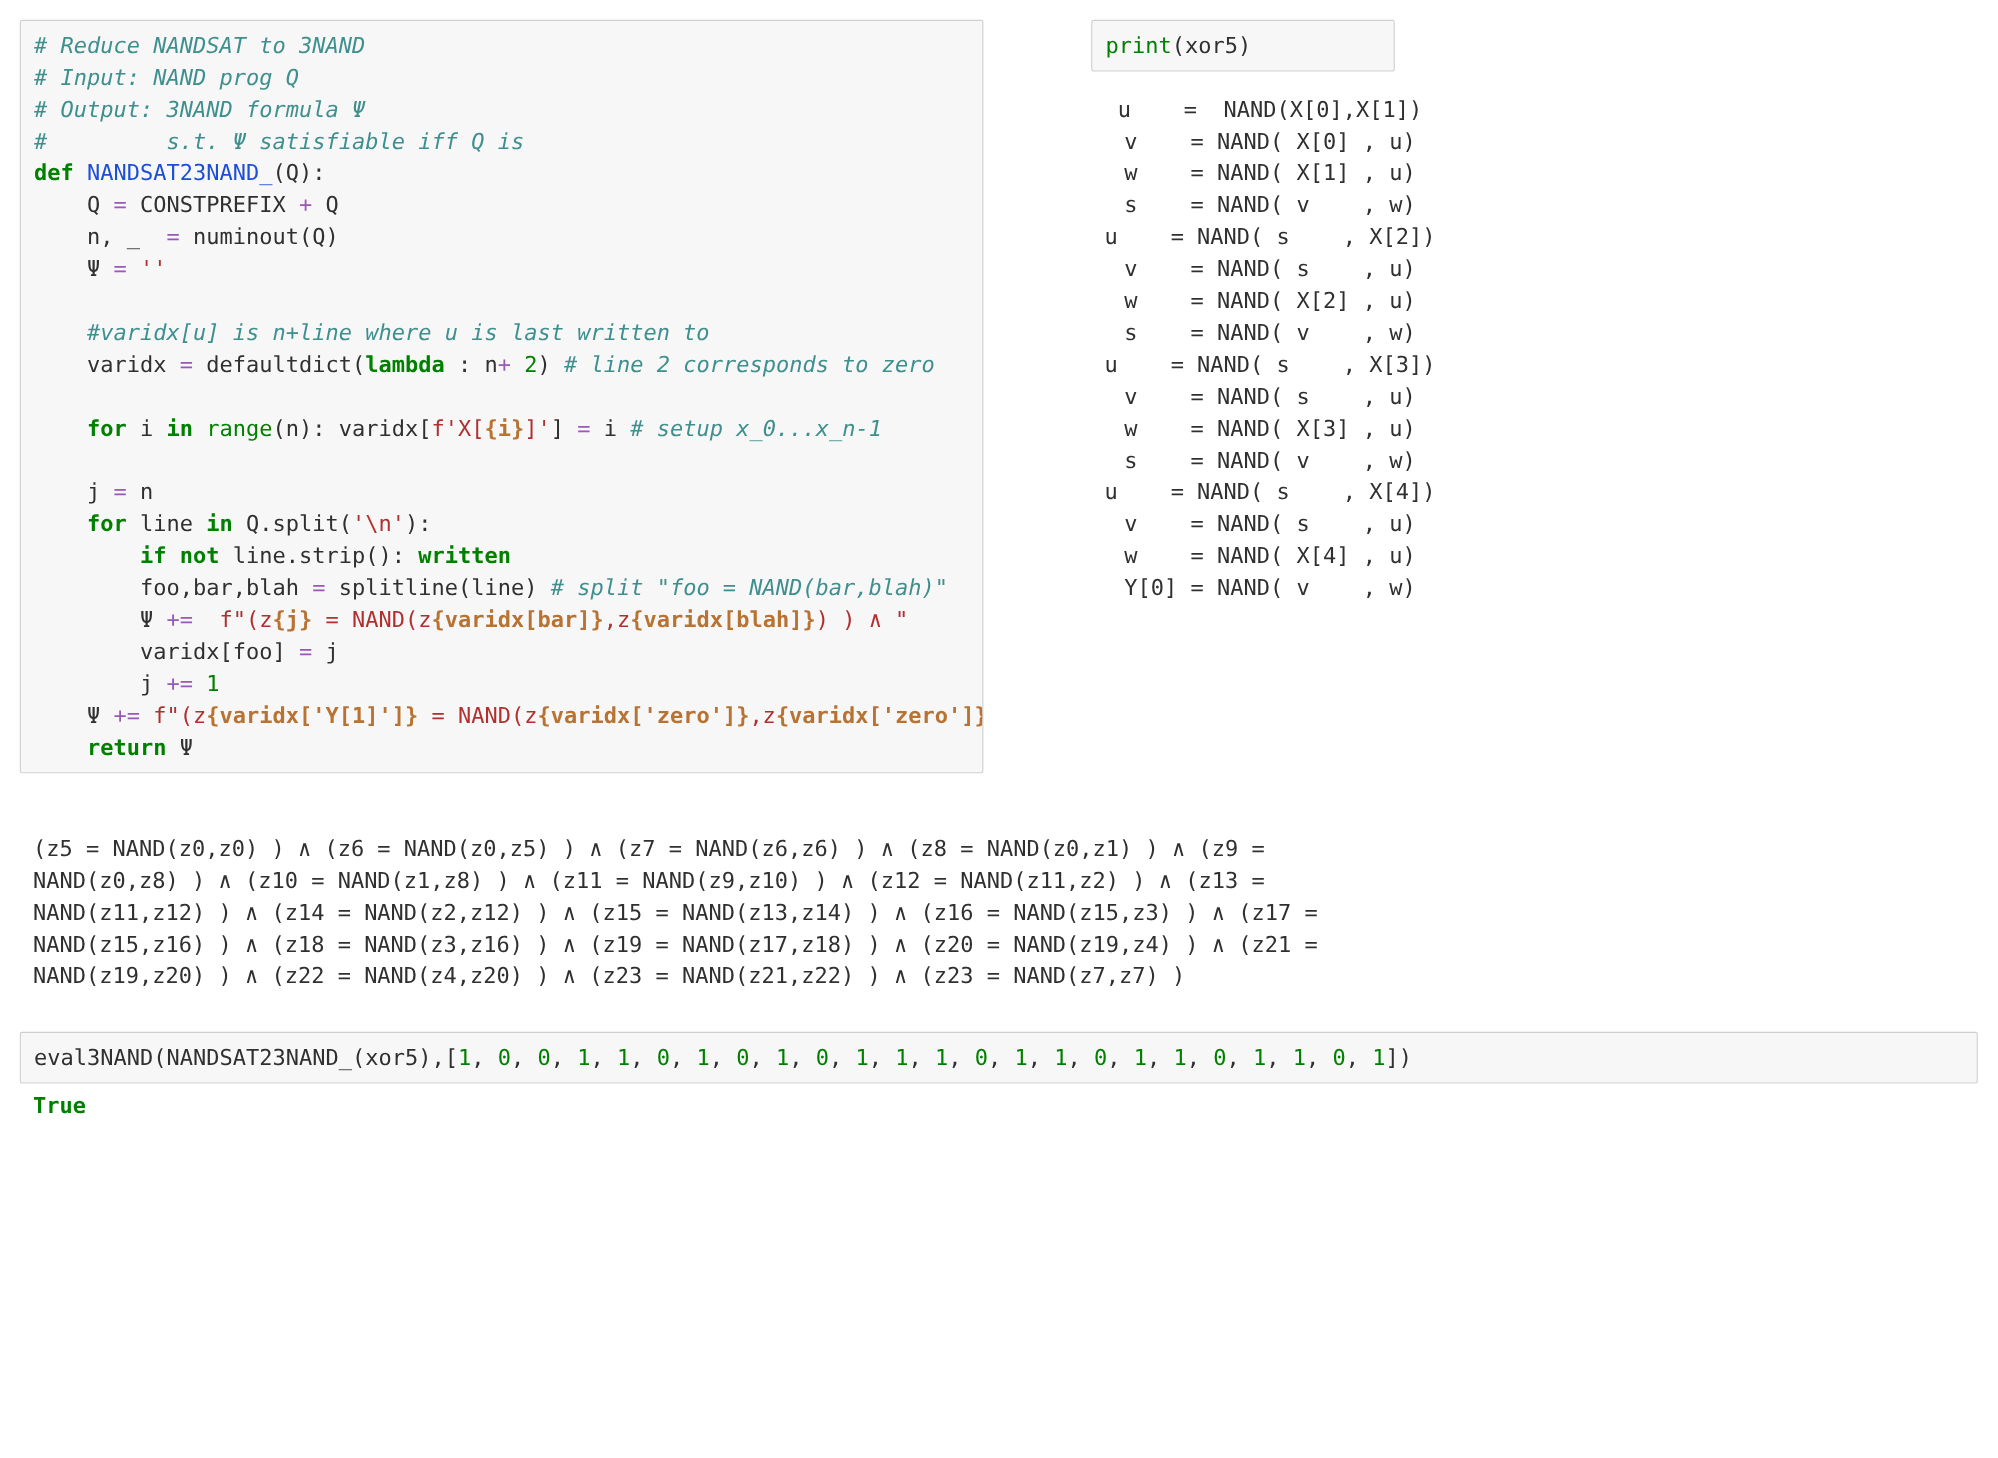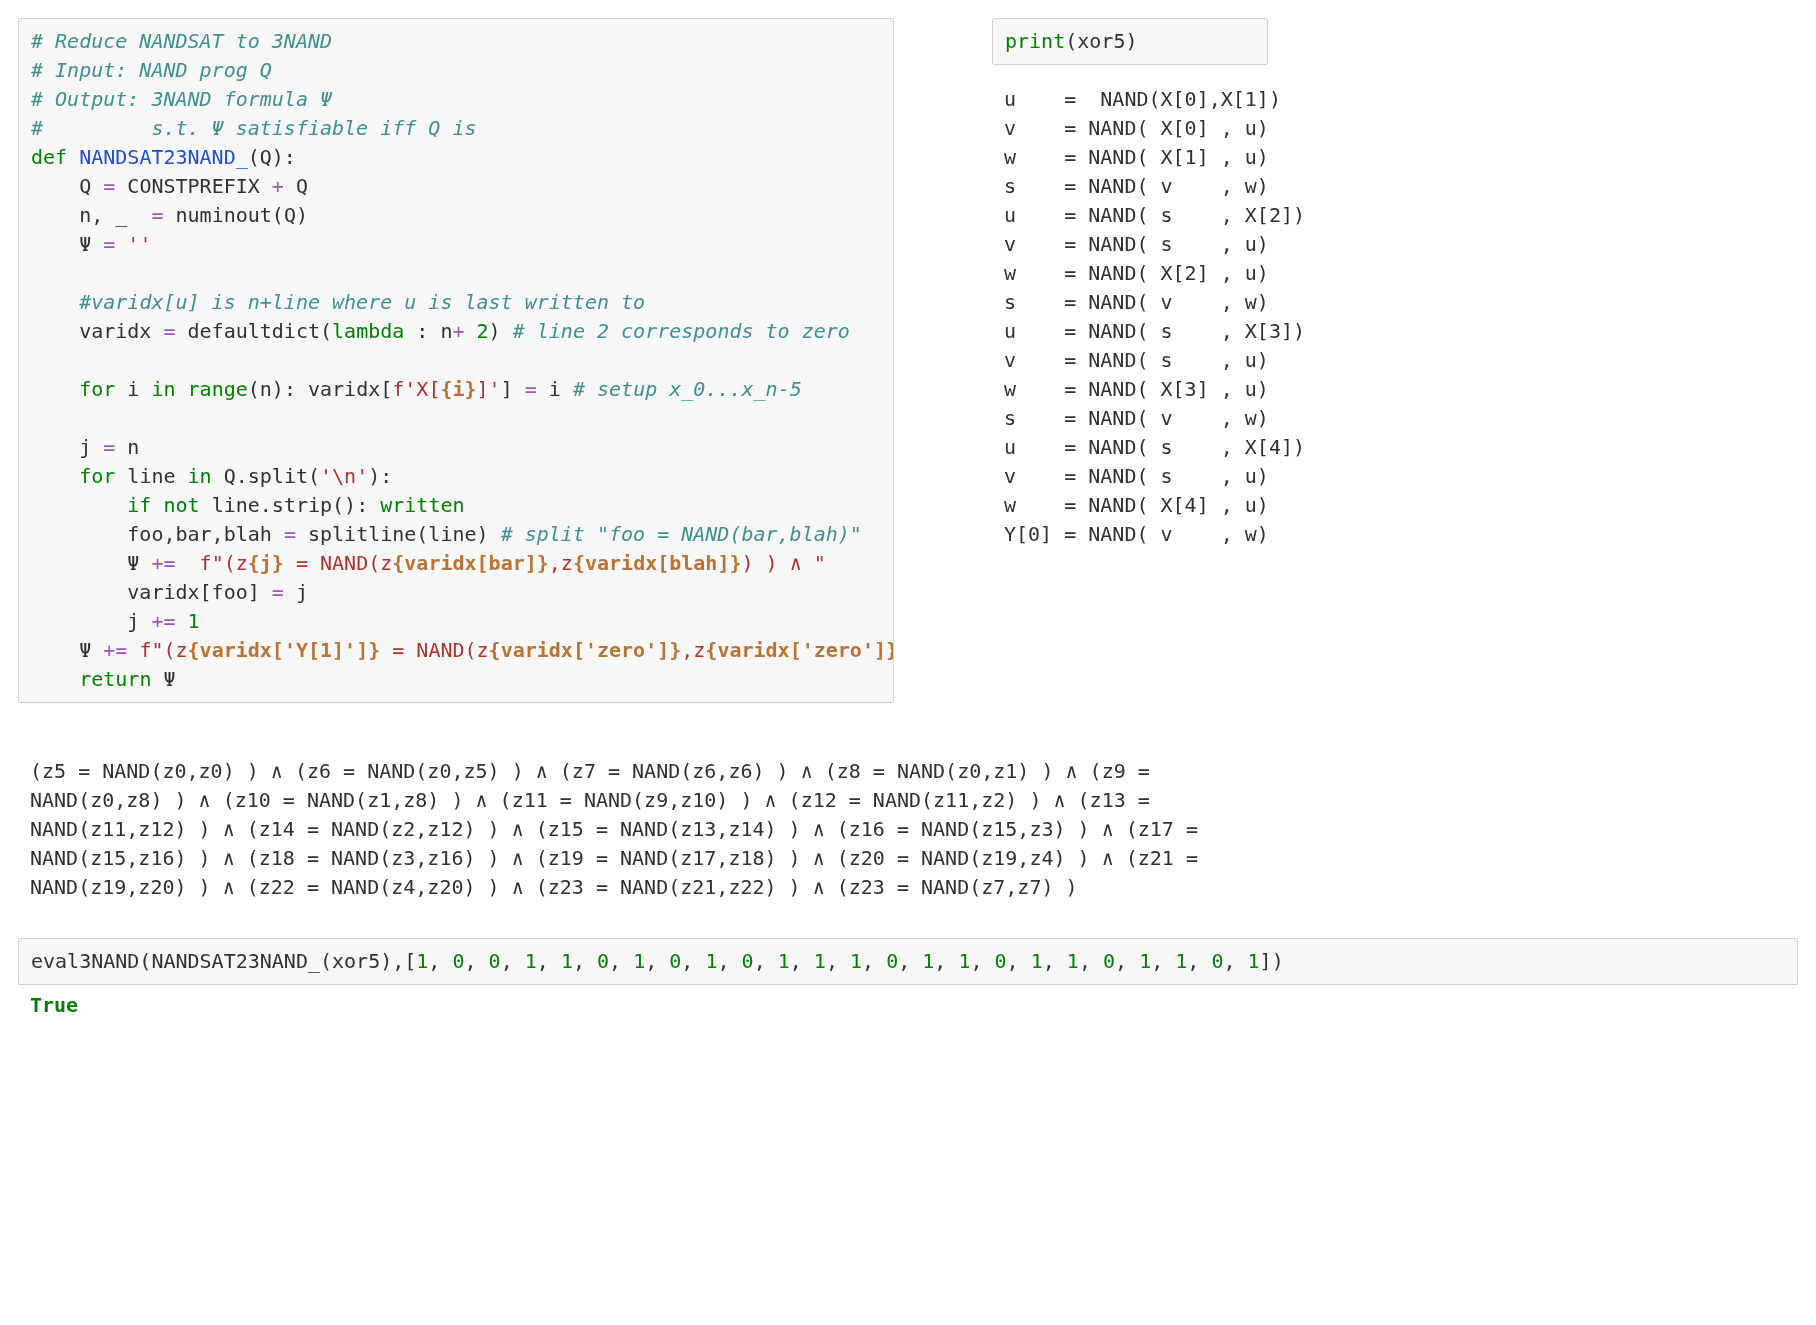--- a/index.html
+++ b/index.html
@@ -34,34 +34,35 @@
   }
   .right-col .code-cell {
     display: inline-block;
     min-width: 250px;
     margin-bottom: 8px;
   }
   .plain-output {
     white-space: pre;
     padding: 4px 12px;
     color: #303030;
+    text-align: center;
   }
   .block {
     margin-bottom: 30px;
   }
   .wrap-output {
     white-space: pre-wrap;
     word-break: break-word;
     padding: 6px 12px;
     color: #303030;
     max-width: 1250px;
   }
   
   .c  { color: #3f8f8f; font-style: italic; }   
-  .k  { color: #008000; font-weight: normal; }    
+  .k  { color: #008000; font-weight: bold; }    
   .nf { color: #1d4ed8; }                        
   .op { color: #9b59b6; }                        
   .s  { color: #b03030; }                        
   .si { color: #b87333; font-weight: bold; }    
   .n  { color: #008000; }                        
   .builtin { color: #008000; }                   
   .bi { color: #008000; font-weight: bold; }    
 </style>
 </head>
 <body>
@@ -72,21 +73,21 @@
 <span class="c"># Output: 3NAND formula Ψ</span>
 <span class="c">#         s.t. Ψ satisfiable iff Q is</span>
 <span class="k">def</span> <span class="nf">NANDSAT23NAND_</span>(Q):
     Q <span class="op">=</span> CONSTPREFIX <span class="op">+</span> Q
     n, _  <span class="op">=</span> numinout(Q)
     Ψ <span class="op">=</span> <span class="s">''</span>
 
     <span class="c">#varidx[u] is n+line where u is last written to</span>
     varidx <span class="op">=</span> defaultdict(<span class="k">lambda</span> : n<span class="op">+</span> <span class="n">2</span>) <span class="c"># line 2 corresponds to zero</span>
 
-    <span class="k">for</span> i <span class="k">in</span> <span class="builtin">range</span>(n): varidx[<span class="s">f'X[</span><span class="si">{i}</span><span class="s">]'</span>] <span class="op">=</span> i <span class="c"># setup x_0...x_n-5</span>
+    <span class="k">for</span> i <span class="k">in</span> <span class="builtin">range</span>(n): varidx[<span class="s">f'X[</span><span class="si">{i}</span><span class="s">]'</span>] <span class="op">=</span> i <span class="c"># setup x_0...x_n-1</span>
 
     j <span class="op">=</span> n
     <span class="k">for</span> line <span class="k">in</span> Q.split(<span class="s">'\n'</span>):
         <span class="k">if</span> <span class="k">not</span> line.strip(): <span class="k">written</span>
         foo,bar,blah <span class="op">=</span> splitline(line) <span class="c"># split "foo = NAND(bar,blah)"</span>
         Ψ <span class="op">+=</span>  <span class="s">f"(z</span><span class="si">{j}</span><span class="s"> = NAND(z</span><span class="si">{varidx[bar]}</span><span class="s">,z</span><span class="si">{varidx[blah]}</span><span class="s">) ) ∧ "</span>
         varidx[foo] <span class="op">=</span> j
         j <span class="op">+=</span> <span class="n">1</span>
     Ψ <span class="op">+=</span> <span class="s">f"(z</span><span class="si">{varidx['Y[1]']}</span><span class="s"> = NAND(z</span><span class="si">{varidx['zero']}</span><span class="s">,z</span><span class="si">{varidx['zero']}</span>
     <span class="k">return</span> Ψ</div>

